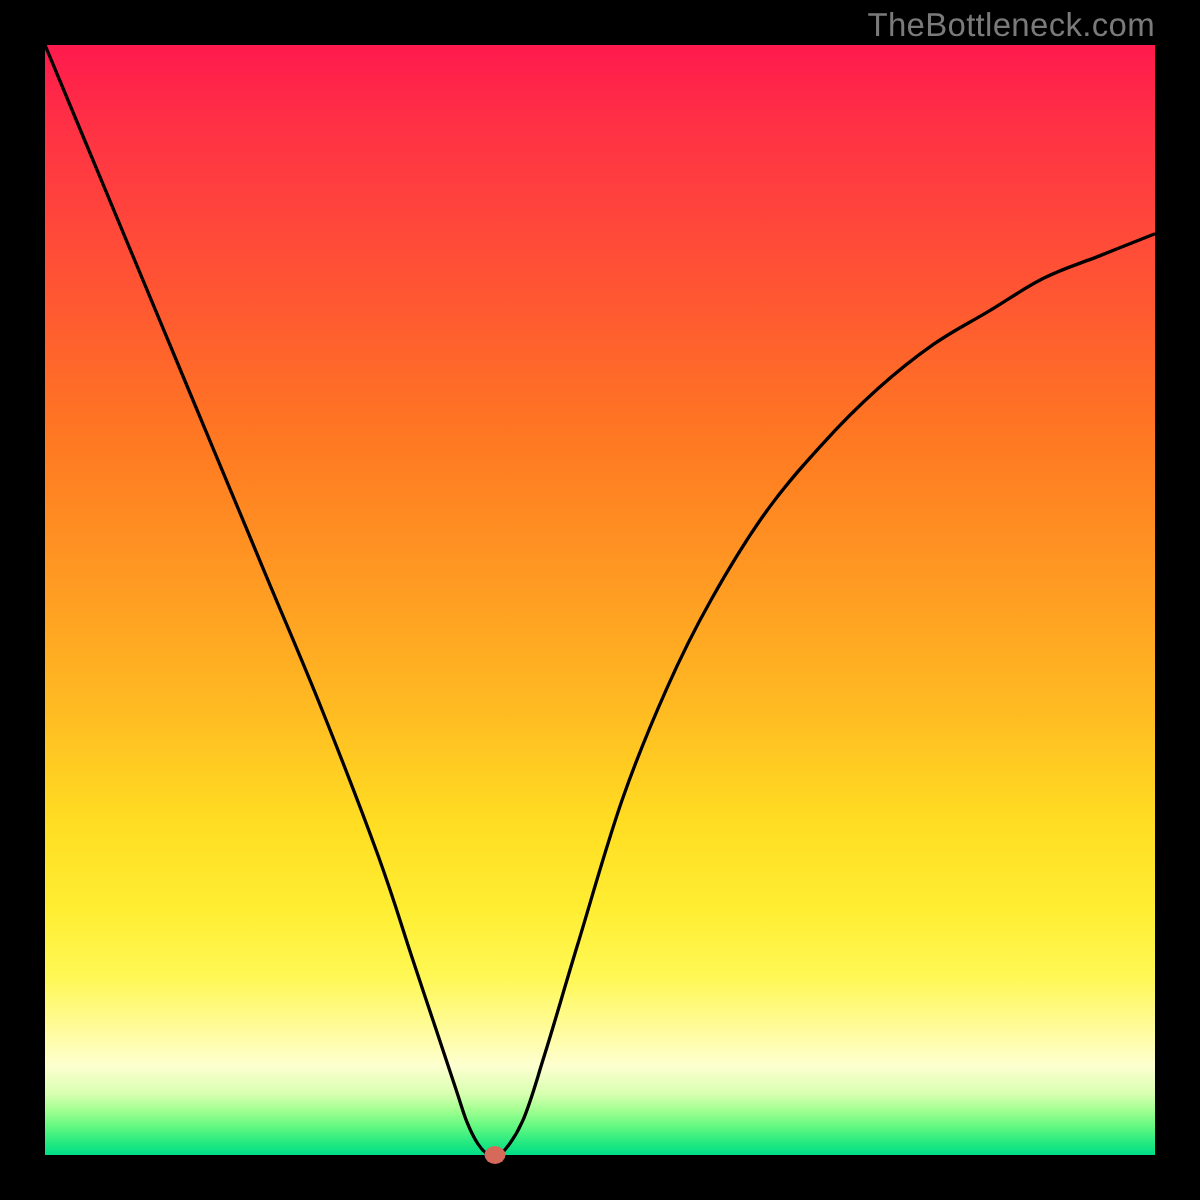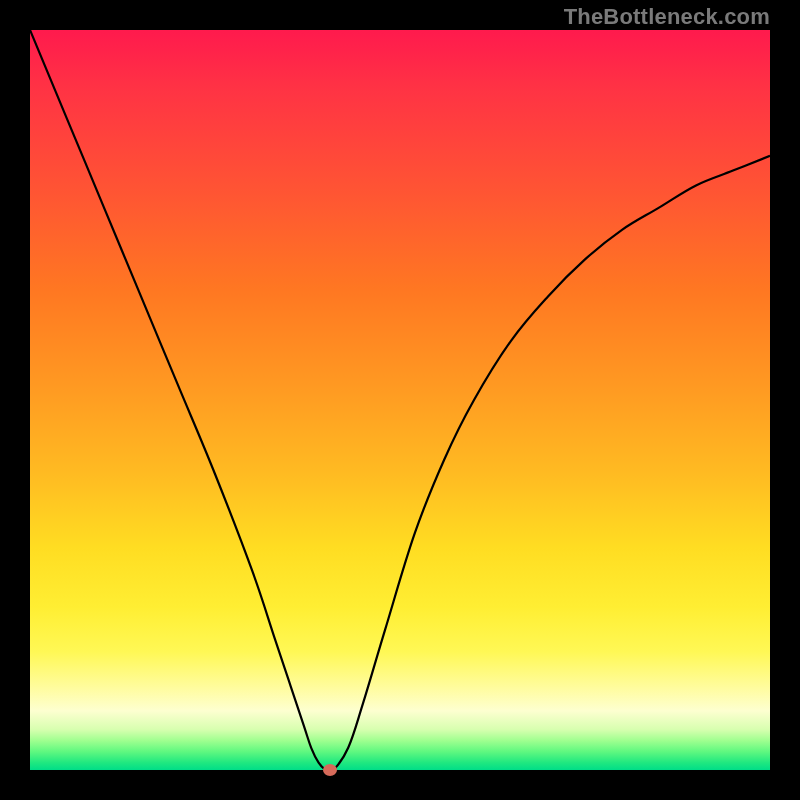--- a/index.html
+++ b/index.html
@@ -43,21 +43,21 @@
       #20e880 99%,
       #00dd88 100%
     );
   }
   .watermark {
     position: absolute;
     top: 4px;
     right: 30px;
     color: #7a7a7a;
     font-size: 22px;
-    font-weight: 700;
+    font-weight: 400;
     letter-spacing: 0.2px;
   }
   svg.curve {
     position: absolute;
     left: 0;
     top: 0;
     width: 740px;
     height: 740px;
   }
   .marker {

